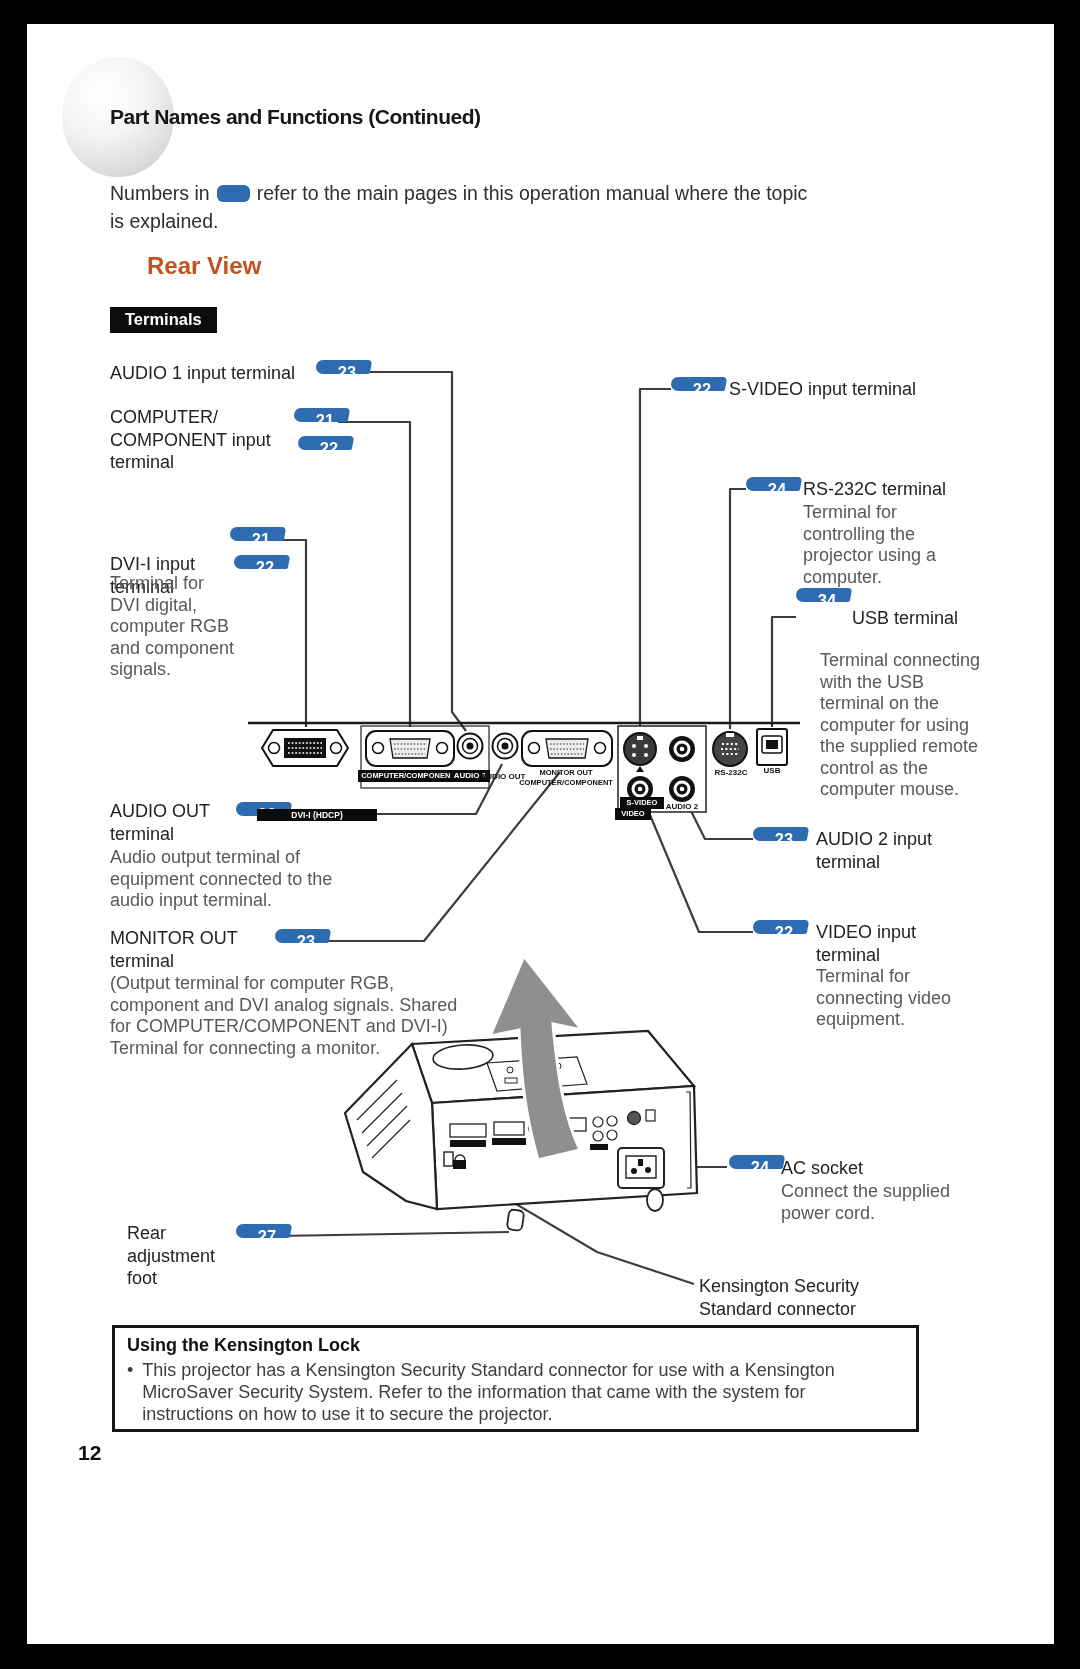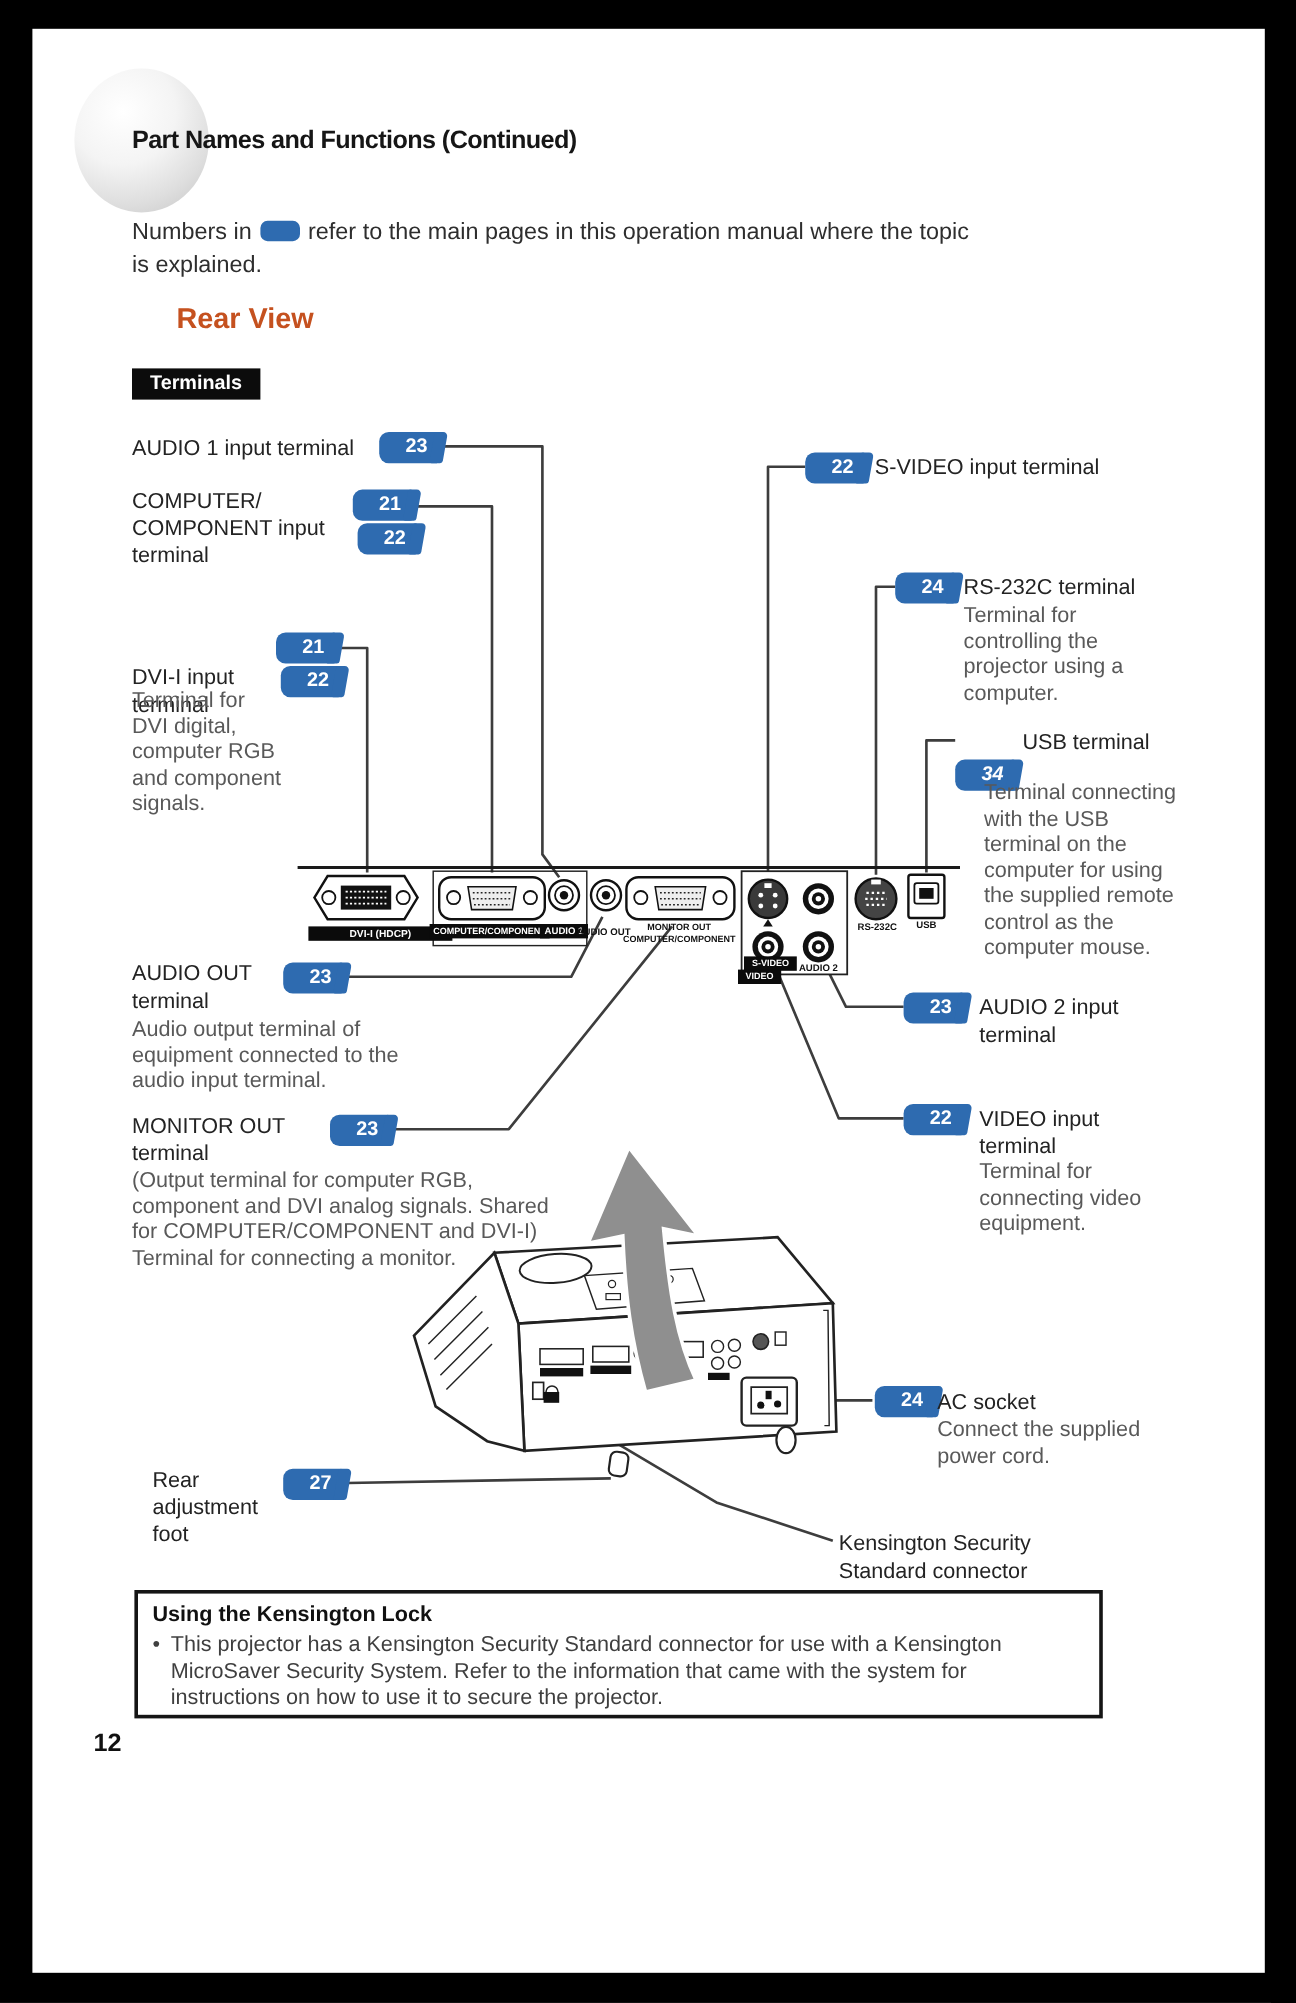--- a/index.html
+++ b/index.html
@@ -11,21 +11,21 @@
   .ball{position:absolute;left:62px;top:57px;width:112px;height:120px;border-radius:50%;
         background:radial-gradient(circle at 36% 30%,#ffffff 0%,#f4f4f4 40%,#dedede 70%,#c3c3c3 100%);}
   .title{font-size:21px;font-weight:bold;color:#161616;letter-spacing:-0.5px;}
   .intro{font-size:19.5px;color:#2e2e2e;}
   .chip-ref{display:inline-block;width:33px;height:17px;background:#2e6bb0;border-radius:6px;
             vertical-align:-2px;margin:0 7px;}
   .rear{font-size:24px;font-weight:bold;color:#c5511f;}
   .terminals{background:#0c0c0c;color:#fff;font-weight:bold;font-size:16.5px;padding:3px 15px 4px;}
   .ct{font-size:18px;color:#232323;line-height:22.5px;}
   .cd{font-size:18px;color:#595959;line-height:21.5px;}
-  .pbadge{position:absolute;width:38px;height:26px;background:#2e6bb0;color:#fff;font-weight:bold;
+  .pbadge{position:absolute;width:38px;height:14px;background:#2e6bb0;color:#fff;font-weight:bold;
           font-size:16.5px;text-align:center;line-height:25px;border-radius:8px 2px 2px 8px;z-index:6;padding-left:12px;}
   .pbadge::after{content:"";position:absolute;top:0;right:-5px;width:11px;height:100%;
           background:#2e6bb0;transform:skewX(-10deg);border-radius:2px 4px 2px 2px;}
   .schip{position:absolute;background:#0b0b0b;color:#fff;font-size:8px;font-weight:bold;
          text-align:center;line-height:12px;height:12px;z-index:7;}
   .slabel{position:absolute;font-size:8px;color:#111;font-weight:bold;text-align:center;
           line-height:9.5px;z-index:7;}
   .overlay{position:absolute;left:0;top:0;pointer-events:none;z-index:5;}
   .txt{z-index:6;}
   .notebox{position:absolute;left:112px;top:1325px;width:801px;height:101px;border:3px solid #151515;z-index:6;}
@@ -249,21 +249,21 @@
   <div class="pbadge" style="left:671px;top:377px;">22</div>
   <div class="abs ct txt" style="left:729px;top:378px;">S-VIDEO input terminal</div>
 
   <div class="pbadge" style="left:746px;top:477px;">24</div>
   <div class="abs ct txt" style="left:803px;top:478px;">RS-232C terminal</div>
   <div class="abs cd pre txt" style="left:803px;top:502px;">Terminal for
 controlling the
 projector using a
 computer.</div>
 
-  <div class="pbadge" style="left:796px;top:633px;font-style:italic;">34</div>
+  <div class="pbadge" style="left:796px;top:588px;">34</div>
   <div class="abs ct txt" style="left:852px;top:607px;">USB terminal</div>
   <div class="abs cd pre txt" style="left:820px;top:650px;">Terminal connecting
 with the USB
 terminal on the
 computer for using
 the supplied remote
 control as the
 computer mouse.</div>
 
   <div class="pbadge" style="left:753px;top:827px;">23</div>
@@ -278,21 +278,21 @@
 equipment.</div>
 
   <div class="pbadge" style="left:729px;top:1155px;">24</div>
   <div class="abs ct txt" style="left:781px;top:1157px;">AC socket</div>
   <div class="abs cd pre txt" style="left:781px;top:1181px;">Connect the supplied
 power cord.</div>
 
   <div class="abs ct pre txt" style="left:699px;top:1275px;">Kensington Security
 Standard connector</div>
 
-  <div class="schip" style="left:257px;top:772px;width:120px;font-size:8.5px;">DVI-I (HDCP)</div>
+  <div class="schip" style="left:257px;top:809px;width:120px;font-size:8.5px;">DVI-I (HDCP)</div>
   <div class="schip" style="left:358px;top:770px;width:100px;font-size:7.5px;">COMPUTER/COMPONENT</div>
   <div class="schip" style="left:450px;top:770px;width:40px;">AUDIO 1</div>
   <div class="slabel" style="left:477px;top:772px;width:52px;">AUDIO OUT</div>
   <div class="slabel pre" style="left:518px;top:768px;width:96px;font-size:7.5px;">MONITOR OUT
 COMPUTER/COMPONENT</div>
   <div class="schip" style="left:620px;top:797px;width:44px;font-size:7.5px;">S-VIDEO</div>
   <div class="schip" style="left:615px;top:808px;width:36px;font-size:7.5px;">VIDEO</div>
   <div class="slabel" style="left:661px;top:802px;width:42px;">AUDIO 2</div>
   <div class="slabel" style="left:705px;top:768px;width:52px;">RS-232C</div>
   <div class="slabel" style="left:757px;top:766px;width:30px;">USB</div>

